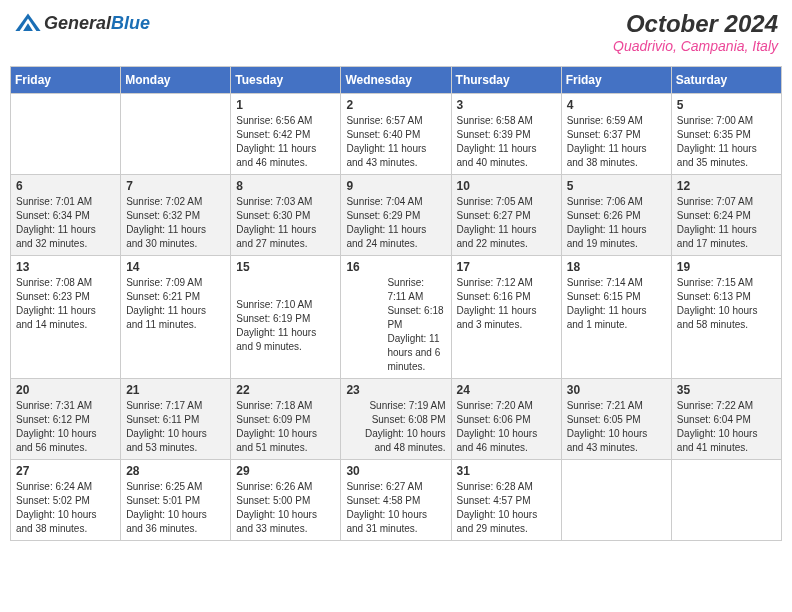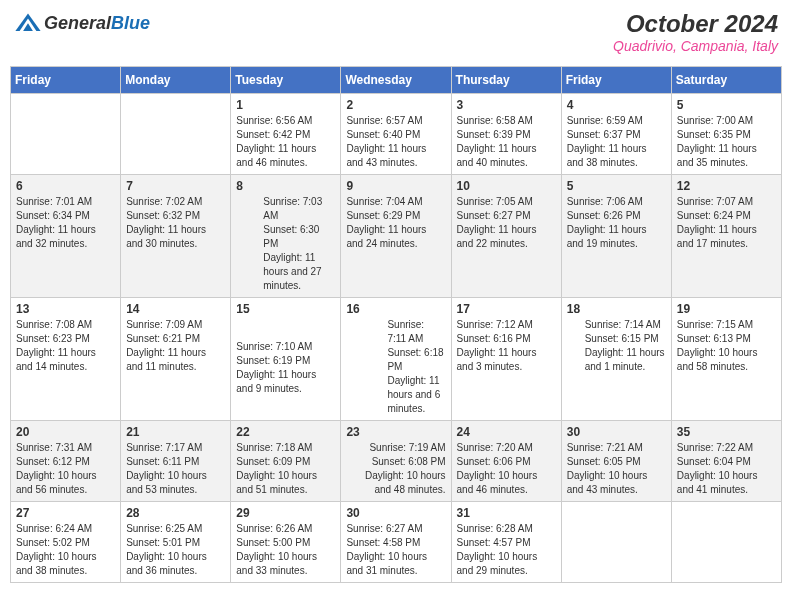--- a/index.html
+++ b/index.html
@@ -168,21 +168,21 @@
 Daylight: 11 hours and 32 minutes.</div>
         </td>
         <td>
           <span class="day-num">7</span>
           <div class="day-info" style="white-space: pre-line;">Sunrise: 7:02 AM
 Sunset: 6:32 PM
 Daylight: 11 hours and 30 minutes.</div>
         </td>
         <td>
           <span class="day-num">8</span>
-          <div class="day-info" style="white-space: pre-line; margin-left: 27px;">Sunrise: 7:03 AM
+          <div class="day-info" style="white-space: pre-line;">Sunrise: 7:03 AM
 Sunset: 6:30 PM
 Daylight: 11 hours and 27 minutes.</div>
         </td>
         <td>
           <span class="day-num">9</span>
           <div class="day-info" style="white-space: pre-line;">Sunrise: 7:04 AM
 Sunset: 6:29 PM
 Daylight: 11 hours and 24 minutes.</div>
         </td>
         <td>
@@ -230,21 +230,21 @@
 Daylight: 11 hours and 6 minutes.</div>
         </td>
         <td>
           <span class="day-num">17</span>
           <div class="day-info" style="white-space: pre-line;">Sunrise: 7:12 AM
 Sunset: 6:16 PM
 Daylight: 11 hours and 3 minutes.</div>
         </td>
         <td>
           <span class="day-num">18</span>
-          <div class="day-info" style="white-space: pre-line; margin-left: 18px;">Sunrise: 7:14 AM
+          <div class="day-info" style="white-space: pre-line;">Sunrise: 7:14 AM
 Sunset: 6:15 PM
 Daylight: 11 hours and 1 minute.</div>
         </td>
         <td>
           <span class="day-num">19</span>
           <div class="day-info" style="white-space: pre-line;">Sunrise: 7:15 AM
 Sunset: 6:13 PM
 Daylight: 10 hours and 58 minutes.</div>
         </td>
       </tr>

